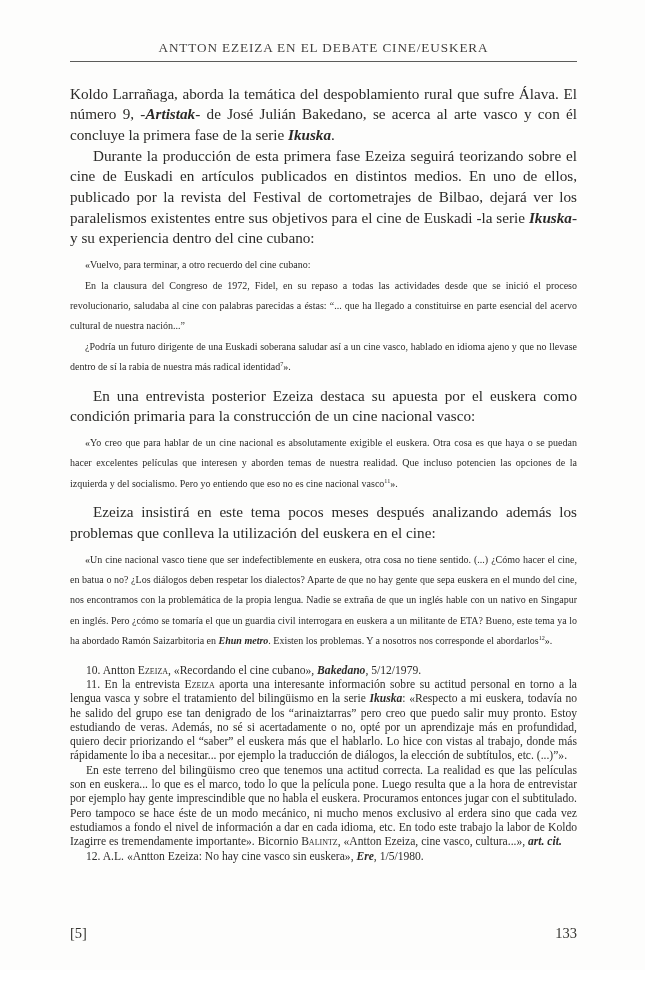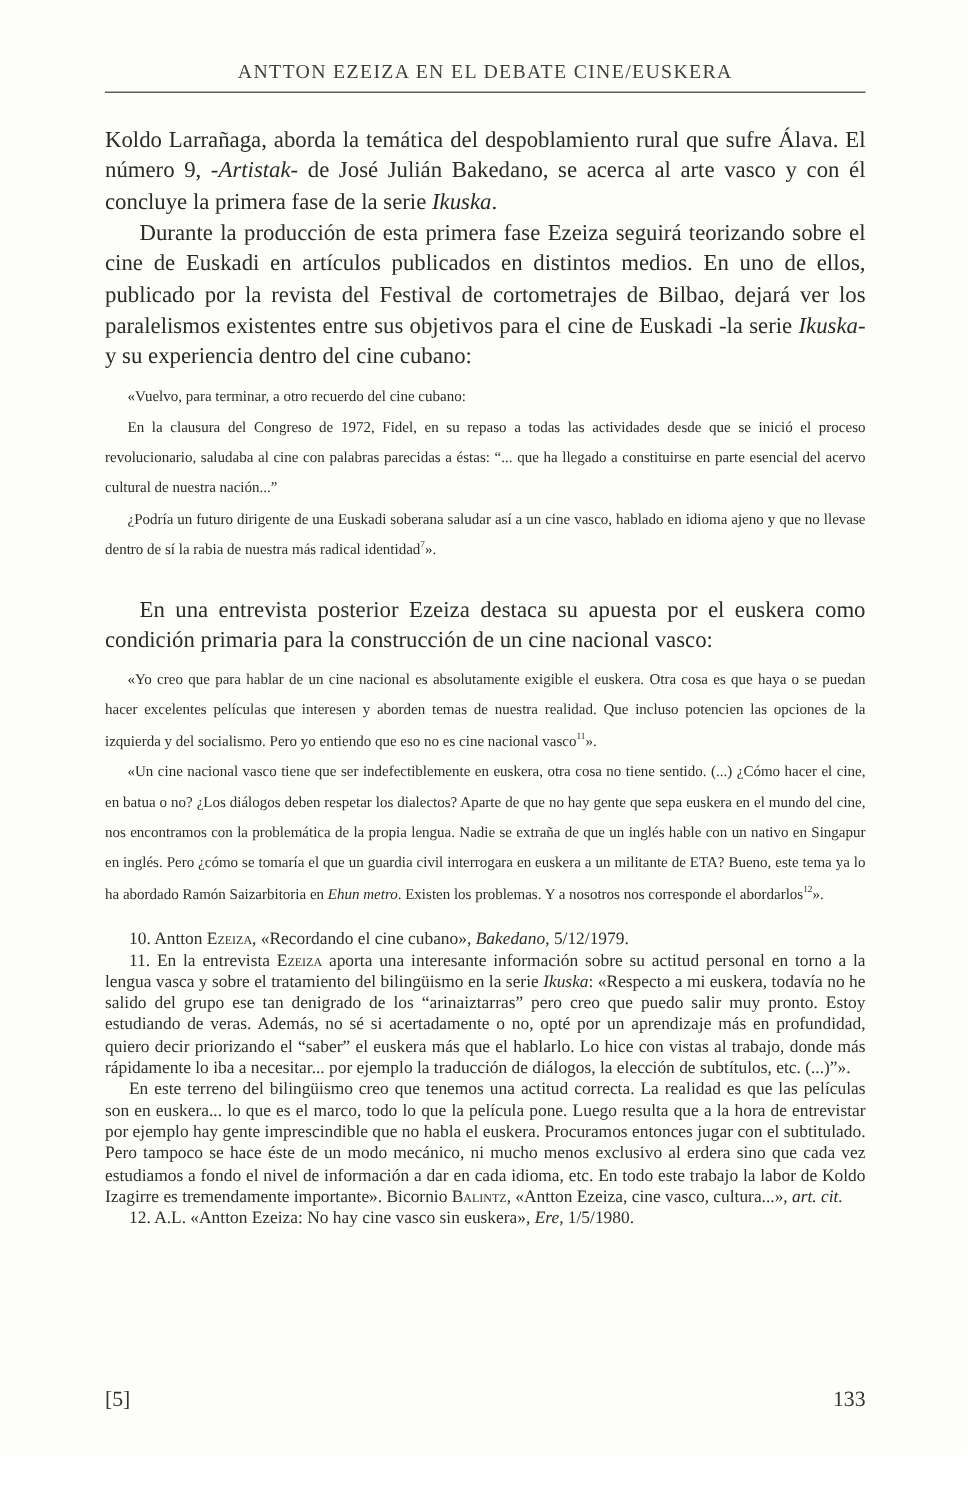--- a/index.html
+++ b/index.html
@@ -40,22 +40,22 @@
   main.body-text p { margin: 0; }
   .para { text-indent: 23px; }
   .para.noindent { text-indent: 0; }
   .quote {
     margin-left: 28px;
     font-size: 10px;
     line-height: 20.4px;
     text-indent: 15px;
   }
   .para + .quote { margin-top: 6px; }
-  .quote + .para { margin-top: 19px; }
-  .it { font-style: italic; }
+  .quote + .para { margin-top: 8px; }
+  .it { font-style: italic; font-weight: bold; }
   .sc { font-variant: small-caps; }
   sup {
     font-size: 62%;
     line-height: 0;
     vertical-align: super;
   }
   section.footnotes {
     margin-top: 12px;
     text-align: justify;
     font-size: 11.6px;
@@ -87,20 +87,21 @@
   </header>
 
   <main class="body-text">
       <p class="para noindent"><span>Koldo Larrañaga, aborda la temática del despoblamiento rural que sufre Álava. El número 9, -</span><span class="it">Artistak</span><span>- de José Julián Bakedano, se acerca al arte vasco y con él concluye la primera fase de la serie </span><span class="it">Ikuska</span><span>.</span></p>
       <p class="para"><span>Durante la producción de esta primera fase Ezeiza seguirá teorizando sobre el cine de Euskadi en artículos publicados en distintos medios. En uno de ellos, publicado por la revista del Festival de cortometrajes de Bilbao, dejará ver los paralelismos existentes entre sus objetivos para el cine de Euskadi -la serie </span><span class="it">Ikuska</span><span>- y su experiencia dentro del cine cubano:</span></p>
       <p class="quote"><span>«Vuelvo, para terminar, a otro recuerdo del cine cubano:</span></p>
       <p class="quote"><span>En la clausura del Congreso de 1972, Fidel, en su repaso a todas las actividades desde que se inició el proceso revolucionario, saludaba al cine con palabras parecidas a éstas: “... que ha llegado a constituirse en parte esencial del acervo cultural de nuestra nación...”</span></p>
       <p class="quote"><span>¿Podría un futuro dirigente de una Euskadi soberana saludar así a un cine vasco, hablado en idioma ajeno y que no llevase dentro de sí la rabia de nuestra más radical identidad</span><sup>7</sup><span>».</span></p>
       <p class="para"><span>En una entrevista posterior Ezeiza destaca su apuesta por el euskera como condición primaria para la construcción de un cine nacional vasco:</span></p>
       <p class="quote"><span>«Yo creo que para hablar de un cine nacional es absolutamente exigible el euskera. Otra cosa es que haya o se puedan hacer excelentes películas que interesen y aborden temas de nuestra realidad. Que incluso potencien las opciones de la izquierda y del socialismo. Pero yo entiendo que eso no es cine nacional vasco</span><sup>11</sup><span>».</span></p>
+      <p class="para"><span>Ezeiza insistirá en este tema pocos meses después analizando además los problemas que conlleva la utilización del euskera en el cine:</span></p>
       <p class="quote"><span>«Un cine nacional vasco tiene que ser indefectiblemente en euskera, otra cosa no tiene sentido. (...) ¿Cómo hacer el cine, en batua o no? ¿Los diálogos deben respetar los dialectos? Aparte de que no hay gente que sepa euskera en el mundo del cine, nos encontramos con la problemática de la propia lengua. Nadie se extraña de que un inglés hable con un nativo en Singapur en inglés. Pero ¿cómo se tomaría el que un guardia civil interrogara en euskera a un militante de ETA? Bueno, este tema ya lo ha abordado Ramón Saizarbitoria en </span><span class="it">Ehun metro</span><span>. Existen los problemas. Y a nosotros nos corresponde el abordarlos</span><sup>12</sup><span>».</span></p>
     </main>
 
   <section class="footnotes">
       <p class="fn"><span>10. Antton </span><span class="sc">Ezeiza</span><span>, «Recordando el cine cubano», </span><span class="it">Bakedano</span><span>, 5/12/1979.</span></p>
       <p class="fn"><span>11. En la entrevista </span><span class="sc">Ezeiza</span><span> aporta una interesante información sobre su actitud personal en torno a la lengua vasca y sobre el tratamiento del bilingüismo en la serie </span><span class="it">Ikuska</span><span>: «Respecto a mi euskera, todavía no he salido del grupo ese tan denigrado de los “arinaiztarras” pero creo que puedo salir muy pronto. Estoy estudiando de veras. Además, no sé si acertadamente o no, opté por un aprendizaje más en profundidad, quiero decir priorizando el “saber” el euskera más que el hablarlo. Lo hice con vistas al trabajo, donde más rápidamente lo iba a necesitar... por ejemplo la traducción de diálogos, la elección de subtítulos, etc. (...)”».</span></p>
       <p class="fn"><span>En este terreno del bilingüismo creo que tenemos una actitud correcta. La realidad es que las películas son en euskera... lo que es el marco, todo lo que la película pone. Luego resulta que a la hora de entrevistar por ejemplo hay gente imprescindible que no habla el euskera. Procuramos entonces jugar con el subtitulado. Pero tampoco se hace éste de un modo mecánico, ni mucho menos exclusivo al erdera sino que cada vez estudiamos a fondo el nivel de información a dar en cada idioma, etc. En todo este trabajo la labor de Koldo Izagirre es tremendamente importante». Bicornio </span><span class="sc">Balintz</span><span>, «Antton Ezeiza, cine vasco, cultura...», </span><span class="it">art. cit.</span></p>
       <p class="fn"><span>12. A.L. «Antton Ezeiza: No hay cine vasco sin euskera», </span><span class="it">Ere</span><span>, 1/5/1980.</span></p>
     </section>
 

